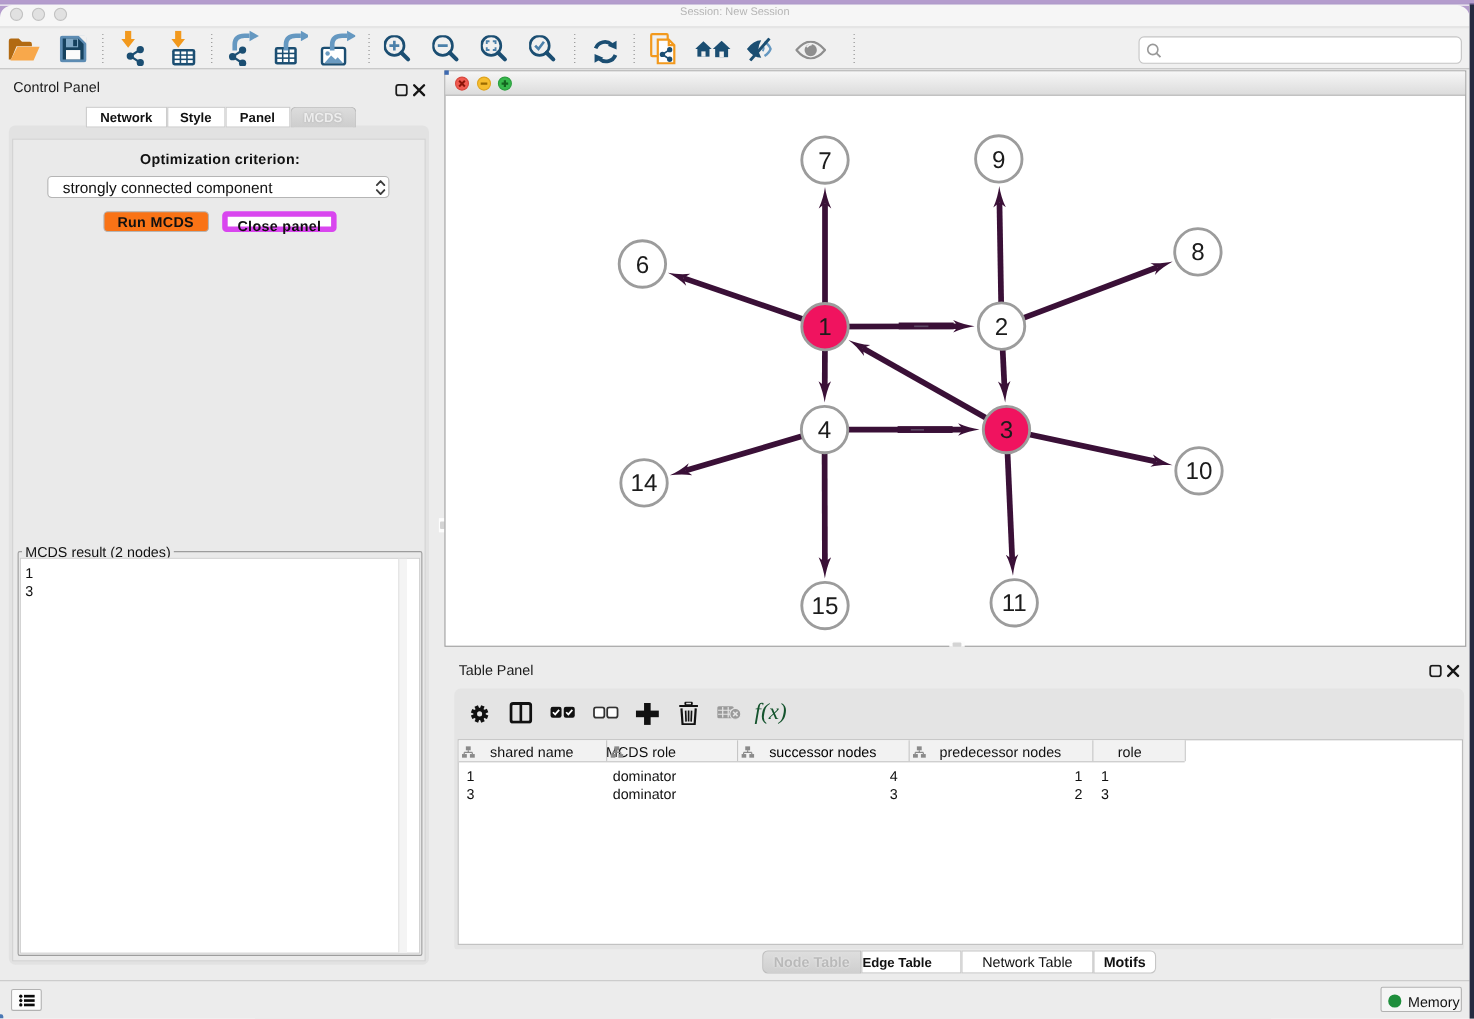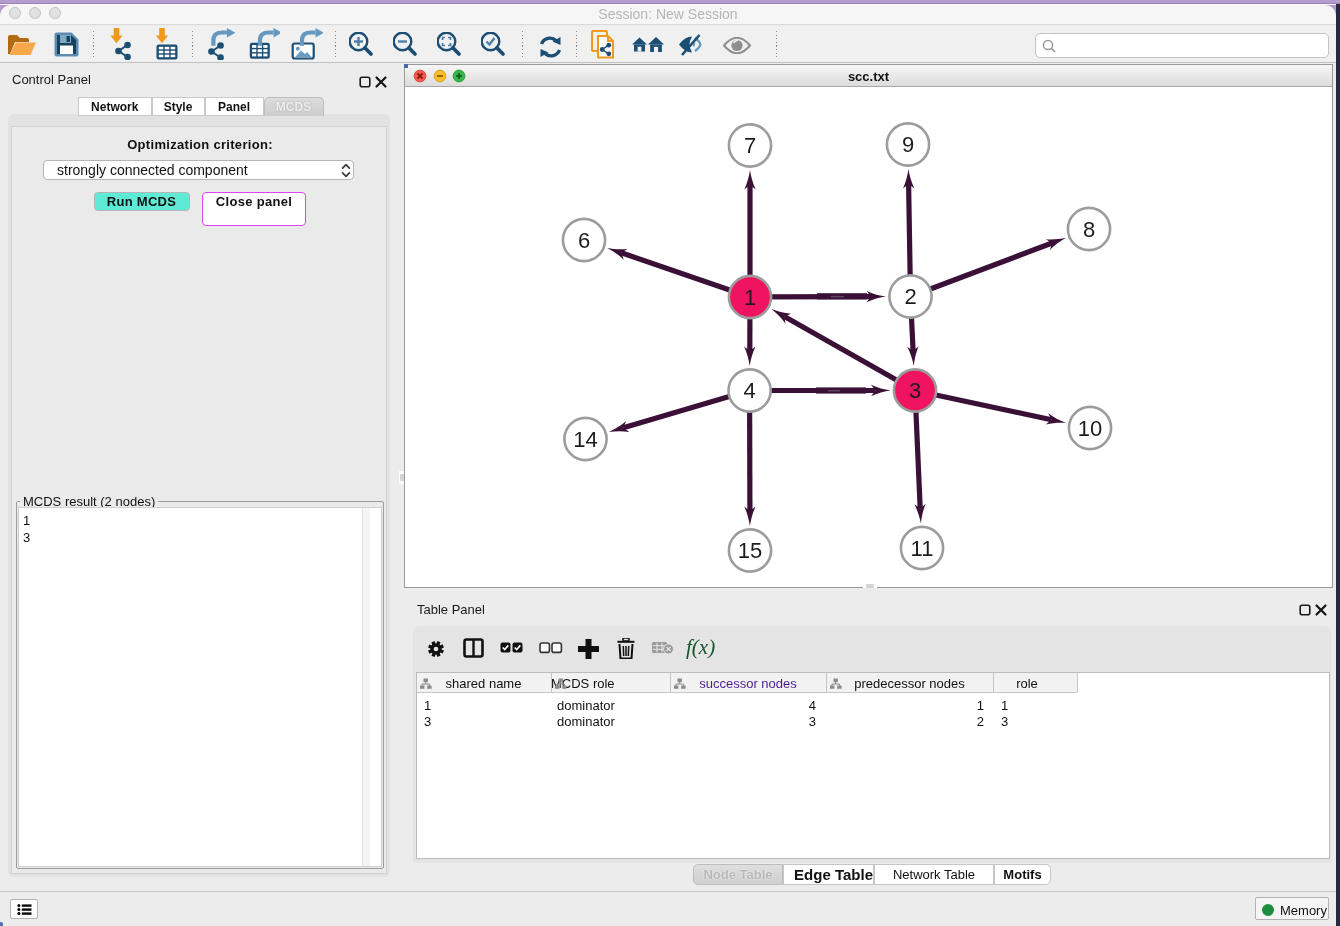--- a/index.html
+++ b/index.html
@@ -2,21 +2,21 @@
 <html><head><meta charset="utf-8"><style>
 html,body{margin:0;padding:0;width:1340px;height:926px;overflow:hidden;font-family:"Liberation Sans",sans-serif;-webkit-font-smoothing:antialiased;}
 .abs{position:absolute;}
 div{box-sizing:border-box;}
 </style></head><body>
 <div class="abs" style="left:0;top:0;width:1336px;height:926px;background:#ececec;overflow:hidden">
 <div class="abs" style="left:0;top:0;width:1336px;height:25px;background:#f6f6f6;border-bottom:1px solid #dadada"></div>
 <div class="abs" style="left:8.5px;top:7px;width:12px;height:12px;border-radius:50%;background:#e1e1e1;border:1px solid #c2c2c2"></div>
 <div class="abs" style="left:28.5px;top:7px;width:12px;height:12px;border-radius:50%;background:#e1e1e1;border:1px solid #c2c2c2"></div>
 <div class="abs" style="left:48.5px;top:7px;width:12px;height:12px;border-radius:50%;background:#e1e1e1;border:1px solid #c2c2c2"></div>
-<div class="abs" style="left:0;top:6px;width:1336px;height:16px;text-align:center;font-size:14px;color:#b5b5b5">Session: New Session</div>
+<div class="abs" style="left:0;top:6px;width:1336px;height:16px;text-align:center;font-size:10px;color:#b5b5b5">Session: New Session</div>
 <div class="abs" style="left:0;top:26px;width:1336px;height:37px;background:#f0f0f0;border-bottom:1px solid #c0c0c0"></div>
 <svg style="position:absolute;left:7px;top:33px" width="30" height="25" viewBox="0 0 30 25">
       <path d="M1,21 L1,4 Q1,2 3,2 L10,2 L13,5 L20,5 Q22,5 22,7 L22,9 L8,9 L3,21 Z" fill="#b26a12"></path>
       <path d="M2.5,22 L8.8,9.5 L29,9.5 L23.5,22 Z" fill="#f8a84b"></path>
     </svg>
 <svg style="position:absolute;left:54px;top:32px" width="25" height="25" viewBox="0 0 25 25">
       <rect x="0.5" y="0.5" width="24" height="24" rx="2" fill="#5d8cb3"></rect>
       <polygon points="25,0 25,8 17,0" fill="#f0f0f0"></polygon>
       <path d="M3,3 L17,3 L22,8 L22,22 L3,22 Z" fill="#16425f"></path>
       <rect x="6" y="3" width="11" height="8" fill="#7fa8c6"></rect>
@@ -153,32 +153,31 @@
 <div class="abs" style="left:78px;top:97px;width:73.5px;height:19px;background:#fff;border:1px solid #c9c9c9;text-align:center;line-height:18px;font-size:12px;font-weight:700;color:#111">Network</div>
 <div class="abs" style="left:151.5px;top:97px;width:53px;height:19px;background:#fff;border:1px solid #c9c9c9;text-align:center;line-height:18px;font-size:12px;font-weight:700;color:#111">Style</div>
 <div class="abs" style="left:204.5px;top:97px;width:59px;height:19px;background:#fff;border:1px solid #c9c9c9;text-align:center;line-height:18px;font-size:12px;font-weight:700;color:#111">Panel</div>
 <div class="abs" style="left:263.5px;top:97px;width:60px;height:19px;background:linear-gradient(#dcdcdc,#cdcdcd);border:1px solid #bdbdbd;border-bottom:none;border-radius:5px 5px 0 0;text-align:center;line-height:18px;font-size:12px;font-weight:700;color:#ededed;text-shadow:0 0 2px #aaa">MCDS</div>
 <div class="abs" style="left:43px;top:160px;width:311px;height:20px;background:#fff;border:1px solid #b5b5b5;border-radius:4px;font-size:14px;color:#111;line-height:19px;padding-left:13px">strongly connected component</div>
 <div class="abs" style="left:11px;top:137px;width:378px;text-align:center;font-size:13px;font-weight:700;letter-spacing:0.3px;color:#111">Optimization criterion:</div>
 <svg style="position:absolute;left:340px;top:163px" width="12" height="15" viewBox="0 0 12 15">
       <path d="M2.6,5.2 L6,1.6 L9.4,5.2" fill="none" stroke="#3c3c3c" stroke-width="1.7" stroke-linecap="round" stroke-linejoin="round"></path>
       <path d="M2.6,9.8 L6,13.4 L9.4,9.8" fill="none" stroke="#3c3c3c" stroke-width="1.7" stroke-linecap="round" stroke-linejoin="round"></path>
     </svg>
-<div class="abs" style="left:93.5px;top:192px;width:96px;height:19px;background:#5eead4;border:1px solid #b5b5b5;border-radius:4px;text-align:center;font-size:13px;font-weight:700;letter-spacing:0.3px;line-height:18px;color:#111">Run MCDS</div>
-<div class="abs" style="left:202px;top:192px;width:104px;height:34px;background:#fff;border:1px solid #d946ef;border-radius:4px;text-align:center;font-size:13px;font-weight:700;letter-spacing:0.3px;line-height:18px;color:#111">Close panel</div>
+<div class="abs" style="left:93.5px;top:192px;width:96px;height:19px;background:#f97316;border:1px solid #b5b5b5;border-radius:4px;text-align:center;font-size:13px;font-weight:700;letter-spacing:0.3px;line-height:18px;color:#111">Run MCDS</div>
+<div class="abs" style="left:202px;top:192px;width:104px;height:19px;background:#fff;border:5px solid #d946ef;border-radius:4px;text-align:center;font-size:13px;font-weight:700;letter-spacing:0.3px;line-height:18px;color:#111">Close panel</div>
 <div class="abs" style="left:16px;top:501px;width:368px;height:368px;border:1px solid #9d9d9d;border-radius:2px"></div>
 <div class="abs" style="left:20px;top:494px;background:#eaeaea;padding:0 3px;font-size:13px;color:#111">MCDS result (2 nodes)</div>
 <div class="abs" style="left:18px;top:507px;width:364px;height:360px;background:#fff;border:1px solid #cfcfcf"></div>
 <div class="abs" style="left:362px;top:508px;width:8px;height:358px;background:#f4f4f4;border-left:1px solid #e2e2e2"></div>
 <div class="abs" style="left:23px;top:513px;font-size:13px;color:#111;line-height:16.5px">1<br>3</div>
 <div class="abs" style="left:399px;top:471px;width:6px;height:13px;background:#fdfdfd"></div>
 <div class="abs" style="left:399.5px;top:474px;width:5px;height:7px;background:#d4d4d4;border-radius:1px"></div>
 <div class="abs" style="left:404px;top:64px;width:929px;height:524px;background:#fff;border:1px solid #9a9a9a"></div>
 <div class="abs" style="left:405px;top:65px;width:927px;height:22px;background:linear-gradient(#f6f6f6,#dcdcdc);border-bottom:1px solid #a8a8a8"></div>
-<div class="abs" style="left:405px;top:69px;width:927px;height:16px;text-align:center;font-size:13px;font-weight:700;color:#111">scc.txt</div>
 <svg style="position:absolute;left:412.5px;top:69px" width="14" height="14" viewBox="-7 -7 14 14">
       <circle cx="0" cy="0" r="5.9" fill="#f15b51" stroke="#d84a40" stroke-width="1"></circle>
       <path d="M-2.6,-2.6 L2.6,2.6 M2.6,-2.6 L-2.6,2.6" stroke="#8c1408" stroke-width="1.8"></path>
     </svg>
 <svg style="position:absolute;left:432.5px;top:69px" width="14" height="14" viewBox="-7 -7 14 14">
       <circle cx="0" cy="0" r="5.9" fill="#f6bd2e" stroke="#dfa41f" stroke-width="1"></circle>
       <path d="M-3,0 L3,0" stroke="#9a6a00" stroke-width="2"></path>
     </svg>
 <svg style="position:absolute;left:452.0px;top:69px" width="14" height="14" viewBox="-7 -7 14 14">
       <circle cx="0" cy="0" r="5.9" fill="#37b84c" stroke="#2d9e40" stroke-width="1"></circle>
@@ -310,21 +309,21 @@
     </svg>
 <div class="abs" style="left:551px;top:673px;height:19px;border-left:1px solid #c6c6c6"></div>
 <div class="abs" style="left:551px;top:676px;width:119px;font-size:13px;color:#111">MCDS role</div>
 <svg style="position:absolute;left:555px;top:678px" width="12" height="11" viewBox="0 0 12 11">
       <rect x="3.5" y="0.5" width="4.4" height="3.6" fill="#8a8a8a"></rect>
       <path d="M5.7,4 L5.7,6 M2,6 L9.4,6 M2,6 L2,7.5 M9.4,6 L9.4,7.5" stroke="#8a8a8a" stroke-width="1.1" fill="none"></path>
       <rect x="0" y="7.5" width="4.4" height="3.3" fill="#8a8a8a"></rect>
       <rect x="7.2" y="7.5" width="4.4" height="3.3" fill="#8a8a8a"></rect>
     </svg>
 <div class="abs" style="left:670px;top:673px;height:19px;border-left:1px solid #c6c6c6"></div>
-<div class="abs" style="left:670px;top:676px;width:156px;text-align:center;font-size:13px;color:#4c1d95">successor nodes</div>
+<div class="abs" style="left:670px;top:676px;width:156px;text-align:center;font-size:13px;color:#000000">successor nodes</div>
 <svg style="position:absolute;left:674px;top:678px" width="12" height="11" viewBox="0 0 12 11">
       <rect x="3.5" y="0.5" width="4.4" height="3.6" fill="#8a8a8a"></rect>
       <path d="M5.7,4 L5.7,6 M2,6 L9.4,6 M2,6 L2,7.5 M9.4,6 L9.4,7.5" stroke="#8a8a8a" stroke-width="1.1" fill="none"></path>
       <rect x="0" y="7.5" width="4.4" height="3.3" fill="#8a8a8a"></rect>
       <rect x="7.2" y="7.5" width="4.4" height="3.3" fill="#8a8a8a"></rect>
     </svg>
 <div class="abs" style="left:826px;top:673px;height:19px;border-left:1px solid #c6c6c6"></div>
 <div class="abs" style="left:826px;top:676px;width:167px;text-align:center;font-size:13px;color:#111">predecessor nodes</div>
 <svg style="position:absolute;left:830px;top:678px" width="12" height="11" viewBox="0 0 12 11">
       <rect x="3.5" y="0.5" width="4.4" height="3.6" fill="#8a8a8a"></rect>
@@ -339,21 +338,21 @@
 <div class="abs" style="left:557px;top:698px;font-size:13px;color:#111">dominator</div>
 <div class="abs" style="left:716px;top:698px;width:100px;text-align:right;font-size:13px;color:#111">4</div>
 <div class="abs" style="left:884px;top:698px;width:100px;text-align:right;font-size:13px;color:#111">1</div>
 <div class="abs" style="left:1001px;top:698px;font-size:13px;color:#111">1</div>
 <div class="abs" style="left:424px;top:714px;font-size:13px;color:#111">3</div>
 <div class="abs" style="left:557px;top:714px;font-size:13px;color:#111">dominator</div>
 <div class="abs" style="left:716px;top:714px;width:100px;text-align:right;font-size:13px;color:#111">3</div>
 <div class="abs" style="left:884px;top:714px;width:100px;text-align:right;font-size:13px;color:#111">2</div>
 <div class="abs" style="left:1001px;top:714px;font-size:13px;color:#111">3</div>
 <div class="abs" style="left:693px;top:864px;width:90px;height:21px;background:linear-gradient(#dedede,#cfcfcf);border:1px solid #bdbdbd;border-radius:5px 0 0 5px;text-align:center;line-height:20px;font-size:13px;font-weight:700;color:#b9b9b9;text-shadow:0 0 2px #f5f5f5">Node Table</div>
-<div class="abs" style="left:783px;top:864px;width:91px;height:21px;background:#fff;border:1px solid #c6c6c6;border-radius:0;text-align:right;line-height:20px;font-size:15px;font-weight:700;color:#111">Edge Table</div>
+<div class="abs" style="left:783px;top:864px;width:91px;height:21px;background:#fff;border:1px solid #c6c6c6;border-radius:0;text-align:left;line-height:20px;font-size:12px;font-weight:700;color:#111">Edge Table</div>
 <div class="abs" style="left:874px;top:864px;width:120px;height:21px;background:#fff;border:1px solid #c6c6c6;border-radius:0;text-align:center;line-height:20px;font-size:13px;font-weight:400;color:#111">Network Table</div>
 <div class="abs" style="left:994px;top:864px;width:57px;height:21px;background:#fff;border:1px solid #c6c6c6;border-radius:0 5px 5px 0;text-align:center;line-height:20px;font-size:13px;font-weight:700;color:#111">Motifs</div>
 <div class="abs" style="left:0;top:891px;width:1336px;border-top:1px solid #c9c9c9;height:0"></div>
 <div class="abs" style="left:10px;top:899px;width:28px;height:20px;background:#fcfcfc;border:1px solid #b2b2b2;border-radius:2px"></div>
 <svg style="position:absolute;left:17px;top:903px" width="15" height="13" viewBox="0 0 15 13">
       <circle cx="1.9" cy="2.6" r="1.5" fill="#0a0a0a"></circle>
       <circle cx="1.9" cy="6.6" r="1.5" fill="#0a0a0a"></circle>
       <circle cx="1.9" cy="10.6" r="1.5" fill="#0a0a0a"></circle>
       <line x1="1.9" y1="2.6" x2="1.9" y2="10.6" stroke="#0a0a0a" stroke-width="0.8" stroke-dasharray="1,1.2"></line>
       <rect x="4.8" y="1.4" width="9.7" height="2.4" fill="#0a0a0a"></rect>

